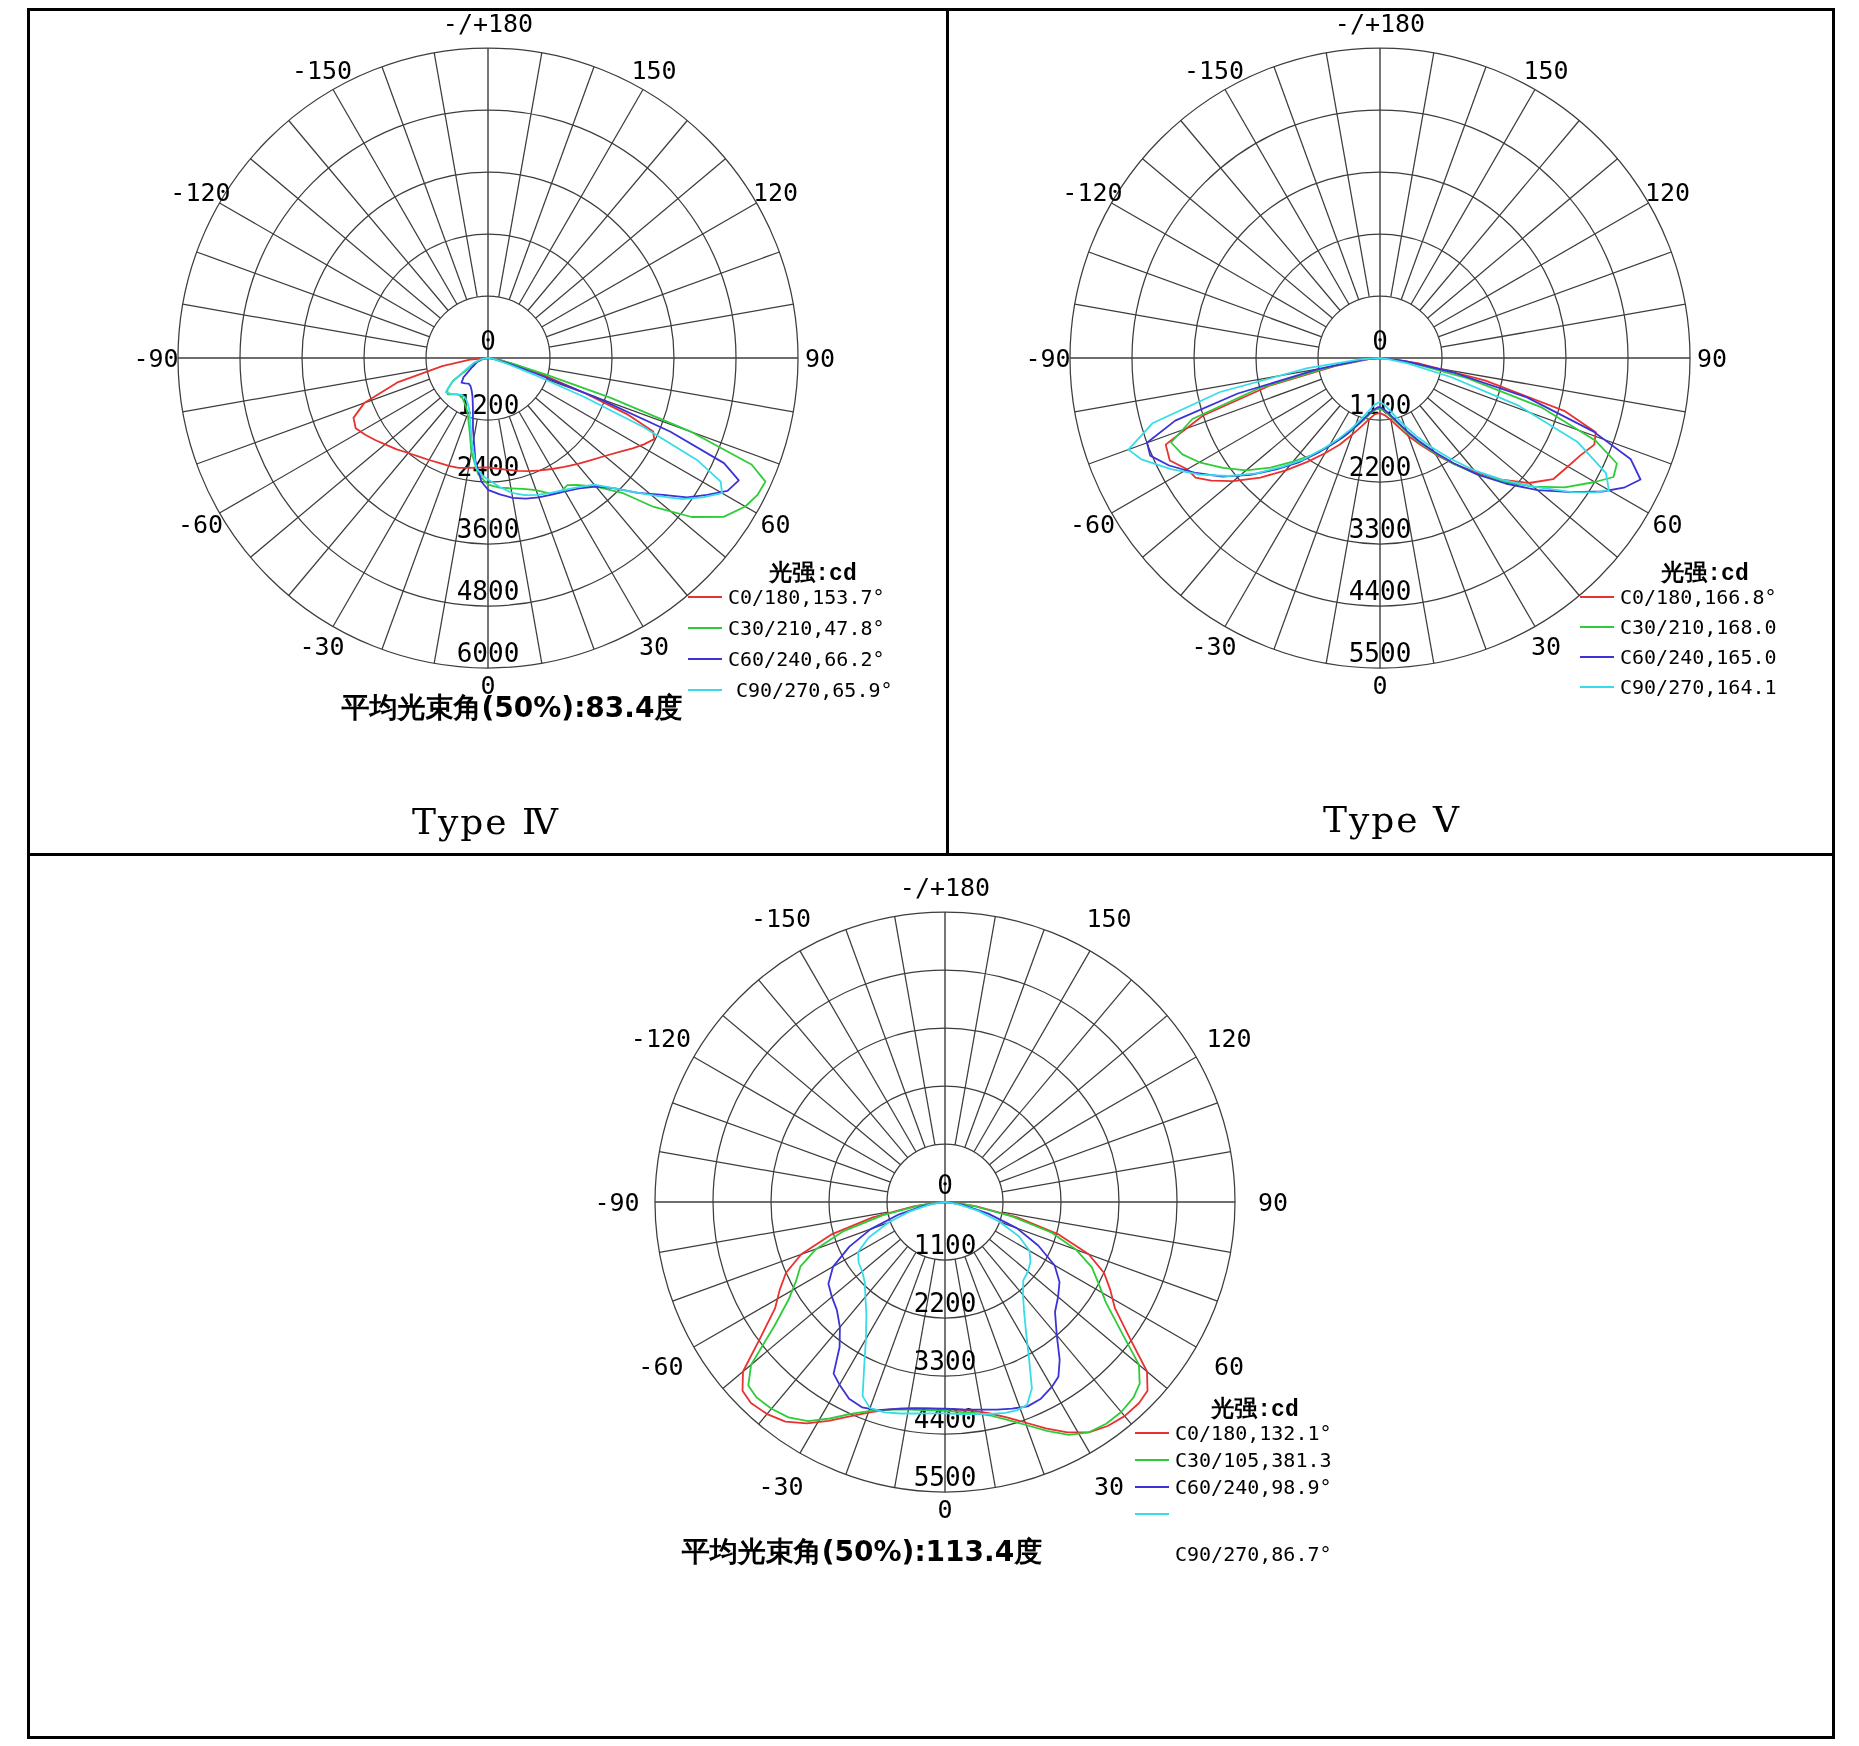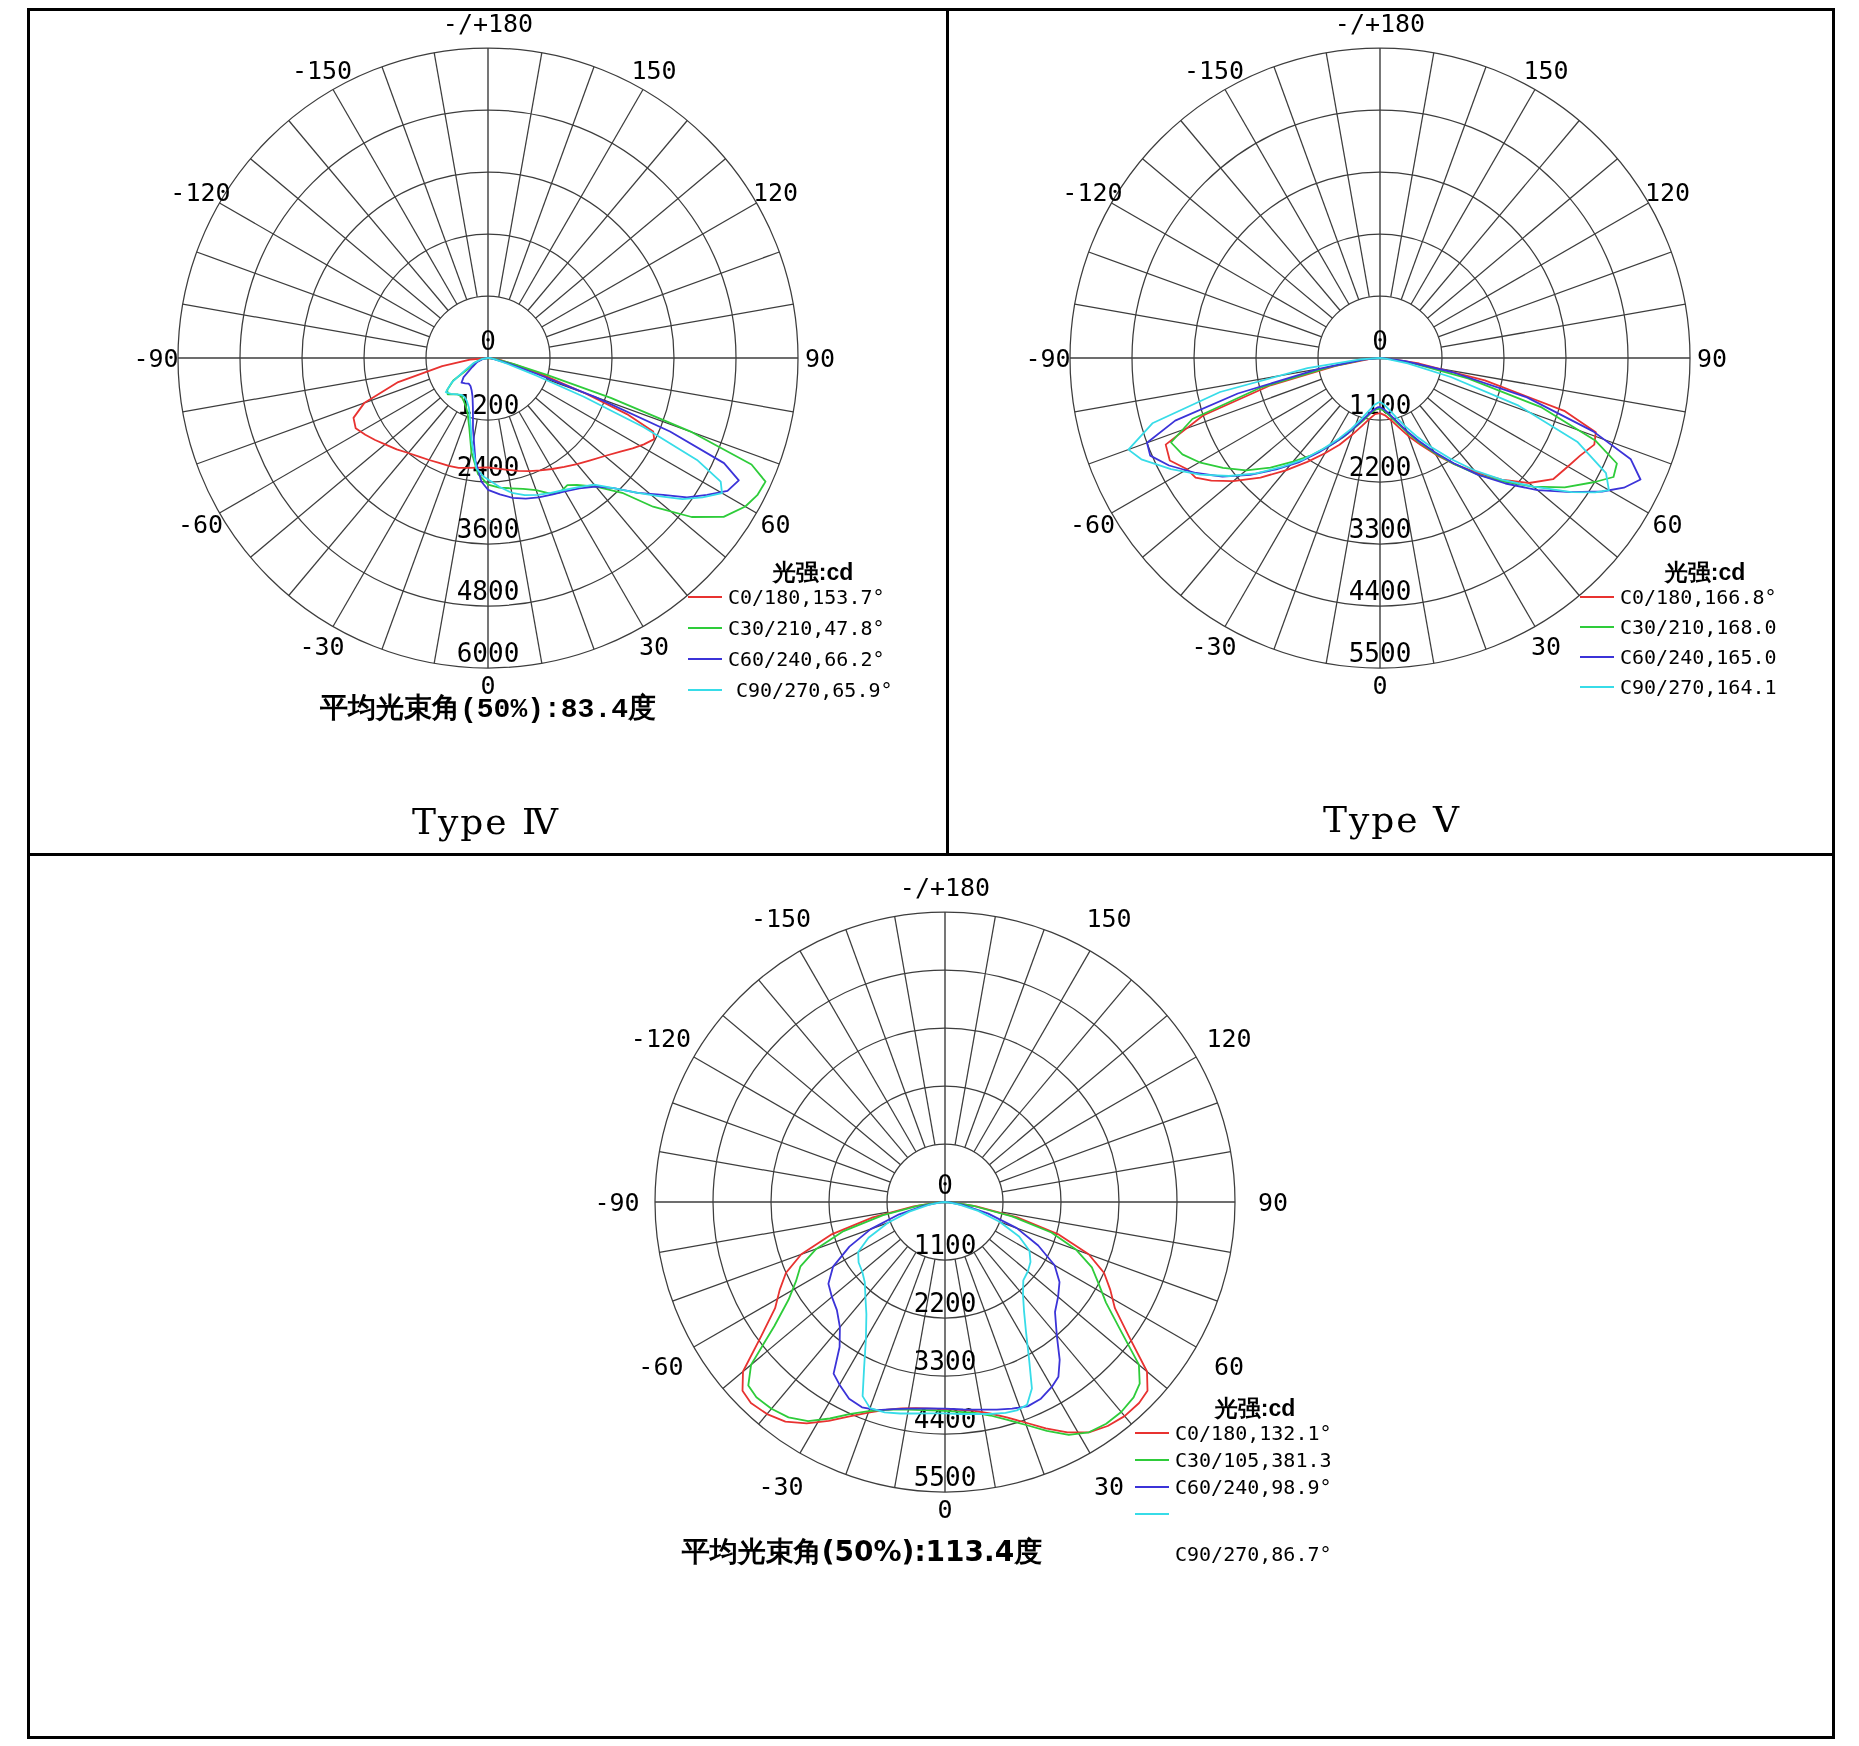--- a/index.html
+++ b/index.html
@@ -7,21 +7,21 @@
           font-family:"DejaVu Sans",sans-serif;color:#000;}
   .frame{position:absolute;left:27px;top:8px;width:1802px;height:1725px;border:3px solid #000;}
   .divider-v{position:absolute;left:946px;top:8px;width:3px;height:848px;background:#000;}
   .divider-h{position:absolute;left:27px;top:853px;width:1805px;height:3px;background:#000;}
   svg.chart-layer{position:absolute;left:0;top:0;}
   .caption{position:absolute;transform:translate(-50%,-50%);white-space:nowrap;
            font-family:"DejaVu Serif","DejaVu Sans",serif;}
   .beam-label{position:absolute;transform:translate(-50%,-50%);white-space:nowrap;
               font-weight:bold;font-size:28px;font-family:"DejaVu Sans",sans-serif;}
   .legend-title{position:absolute;transform:translate(-50%,-50%);font-weight:bold;font-size:23px;
-                white-space:nowrap;font-family:Liberation Sans, sans-serif;}
+                white-space:nowrap;font-family:Liberation Mono, monospace;}
   .legend-row{position:absolute;white-space:nowrap;font-size:20px;
               font-family:"DejaVu Sans Mono","Liberation Mono",monospace;}
   .cap-lg{font-size:37px;}
   .cap-md{font-size:36px;letter-spacing:2px;}
 </style>
 </head>
 <body>
 
 <div class="canvas">
   <svg class="chart-layer" id="chart-svg" width="1859" height="1746">
@@ -219,21 +219,21 @@
       <line x1="1135" y1="1433" x2="1169" y2="1433" stroke="#e83230" stroke-width="2"></line>
       <line x1="1135" y1="1460" x2="1169" y2="1460" stroke="#2ecc3a" stroke-width="2"></line>
       <line x1="1135" y1="1487" x2="1169" y2="1487" stroke="#3b33d8" stroke-width="2"></line>
       <line x1="1135" y1="1514" x2="1169" y2="1514" stroke="#37dce8" stroke-width="2"></line>
     </svg>
 
   <div class="frame"></div>
   <div class="divider-v"></div>
   <div class="divider-h"></div>
 
-  <div class="beam-label" style="left:488px;top:708px;font-family:Liberation Mono, monospace;">平均光束角(50%):83.4度</div>
+  <div class="beam-label" style="left:512px;top:708px;">平均光束角(50%):83.4度</div>
   <div class="beam-label" style="left:862px;top:1552px;">平均光束角(50%):113.4度</div>
 
   <div class="legend-title" style="left:813px;top:572px;">光强:cd</div>
   <div class="legend-title" style="left:1705px;top:572px;">光强:cd</div>
   <div class="legend-title" style="left:1255px;top:1408px;">光强:cd</div>
 
   <div id="legend-0">
       <div class="legend-row" style="left: 728px; top: 585px;">C0/180,153.7°</div>
       <div class="legend-row" style="left: 728px; top: 616px;">C30/210,47.8°</div>
       <div class="legend-row" style="left: 728px; top: 647px;">C60/240,66.2°</div>

